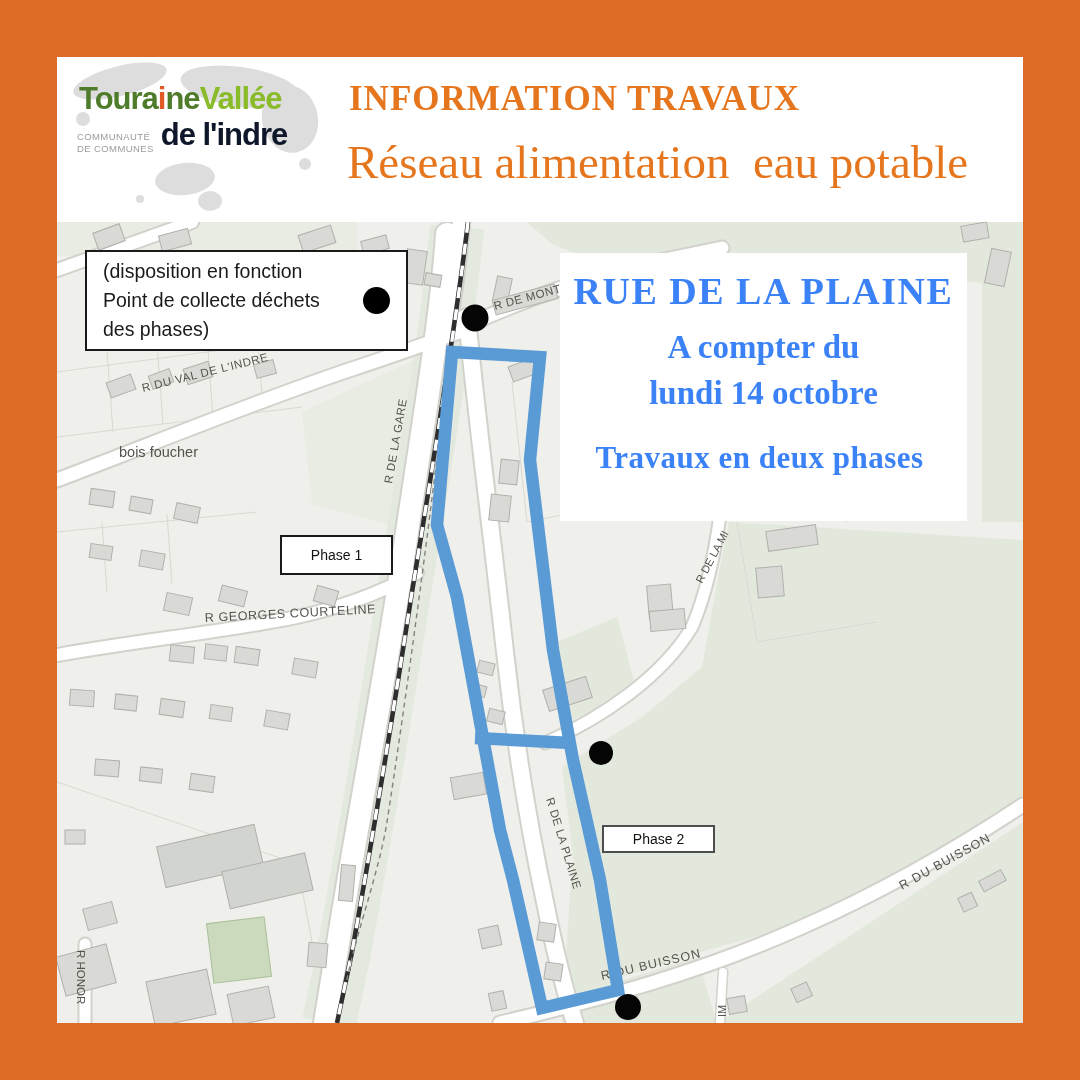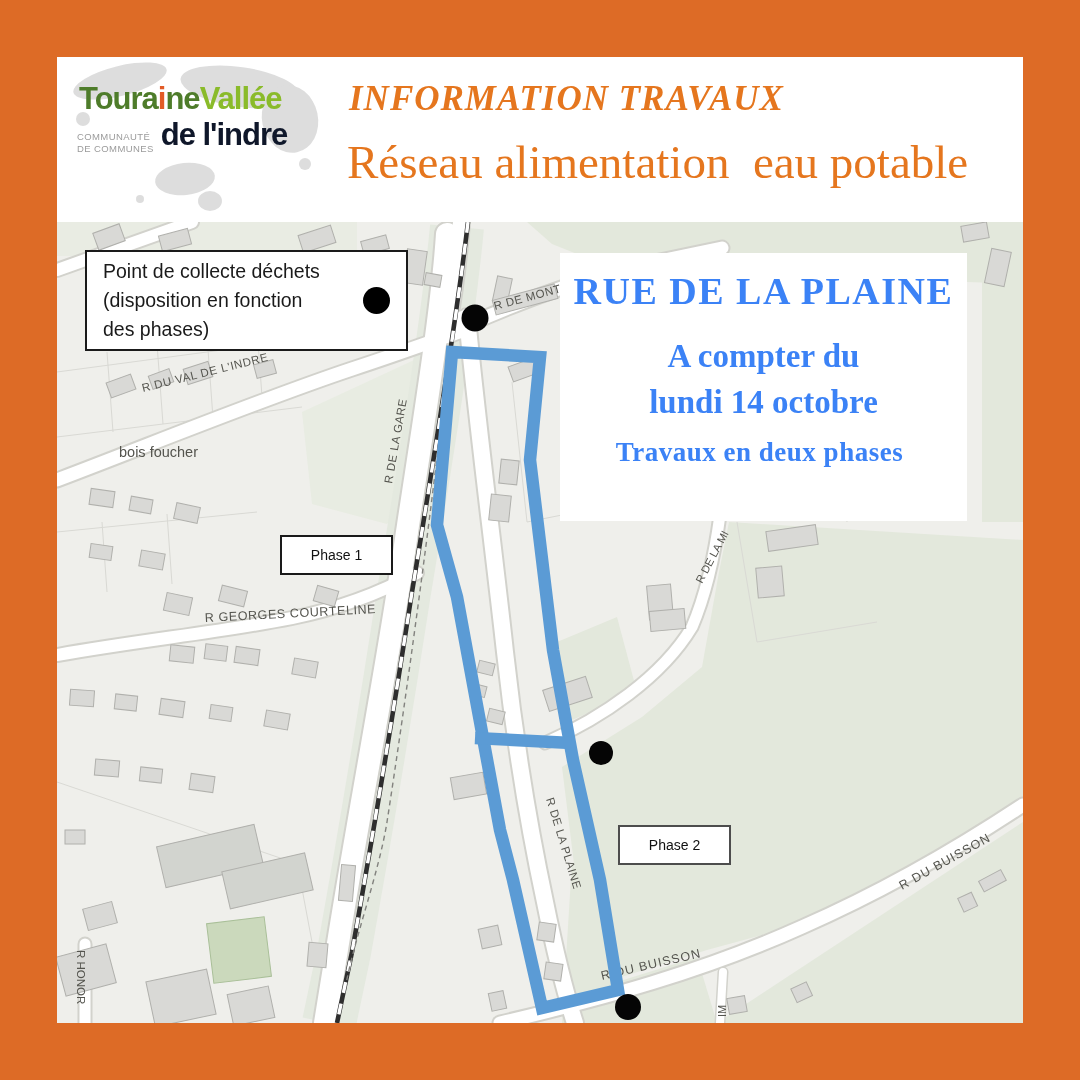--- a/index.html
+++ b/index.html
@@ -9,39 +9,39 @@
   .logo{position:absolute;left:8px;top:2px;width:260px;height:160px;}
   .logo svg{position:absolute;left:0;top:0;}
   .logo-line1{position:absolute;left:14px;top:22px;font-weight:bold;font-size:31px;letter-spacing:-1px;white-space:nowrap;}
   .logo-line2{position:absolute;left:12px;top:58px;display:flex;align-items:flex-start;white-space:nowrap;}
   .logo-sub{font-size:9.5px;color:#9b9b9b;letter-spacing:.4px;line-height:1.25;margin-top:14px;}
   .word-green{color:#4e7c2a;}
   .word-accent{color:#e25b26;}
   .word-light-green{color:#8abb2a;}
   .word-blue{color:#0f172a;font-weight:bold;font-size:31px;letter-spacing:-1px;margin-left:7px;}
   .title{position:absolute;left:292px;top:22px;font-family:"Liberation Serif",serif;font-weight:bold;
-         font-size:35px;letter-spacing:1px;color:#e5761e;font-style:italic;}
+         font-size:35px;letter-spacing:1px;color:#e5761e;}
   .subtitle{position:absolute;left:290px;top:78px;font-family:"Liberation Serif",serif;
          font-size:47px;color:#e5761e;white-space:pre;}
   .map-wrap{position:absolute;left:57px;top:222px;width:966px;height:801px;background:#efefeb;overflow:hidden;}
   .map-wrap > svg{position:absolute;left:0;top:0;}
   .overlay-box{position:absolute;background:#ffffff;box-sizing:border-box;}
   .legend{left:28px;top:28px;width:323px;height:101px;border:2px solid #1a1a1a;
           display:flex;align-items:center;padding:6px 10px 6px 16px;}
   .legend-text{font-size:19.5px;line-height:1.5;color:#1a1a1a;flex:1;}
   .legend-dot{width:27px;height:27px;border-radius:50%;background:#000;flex:none;margin-right:6px;}
   .announce{left:503px;top:31px;width:407px;height:268px;text-align:center;
             font-family:"Liberation Serif",serif;font-weight:bold;color:#3b82f6;}
   .announce-street{font-size:38px;letter-spacing:1.5px;margin-top:16px;white-space:nowrap;}
-  .announce-date{font-size:33px;line-height:1.4;margin-top:20px;}
-  .announce-phases{font-size:27px;letter-spacing:.5px;margin-top:12px;white-space:nowrap;margin-left:-8px;}
+  .announce-date{font-size:33px;line-height:1.4;margin-top:11px;}
+  .announce-phases{font-size:31px;letter-spacing:.5px;margin-top:24px;white-space:nowrap;margin-left:-8px;}
   .phase-box{width:113px;height:40px;display:flex;align-items:center;justify-content:center;
              font-size:14px;color:#111;}
   .phase1{left:223px;top:313px;border:2px solid #1a1a1a;}
-  .phase2{left:561px;top:603px;border:2px solid #4d4d4d;height:40px;}
+  .phase2{left:545px;top:603px;border:2px solid #4d4d4d;height:28px;}
   .street-label{fill:#54544e;font-family:"Liberation Sans",sans-serif;}
 </style>
 </head>
 <body>
 
 <div class="header">
   <div class="logo">
     <svg width="260" height="160" viewBox="0 0 260 160">
       <g fill="#c7c7c7" opacity="0.6">
         <ellipse cx="55" cy="22" rx="48" ry="15" transform="rotate(-14 55 22)"></ellipse>
@@ -224,22 +224,22 @@
 
     <g fill="#050505">
       <circle cx="418" cy="96" r="13.5"></circle>
       <circle cx="544" cy="531" r="12"></circle>
       <circle cx="571" cy="785" r="13"></circle>
     </g>
   </svg>
 
   <div class="overlay-box legend">
     <div class="legend-text">
+      <div>(disposition en fonction</div>
       <div>Point de collecte déchets</div>
-      <div>(disposition en fonction</div>
       <div>des phases)</div>
     </div>
     <div class="legend-dot"></div>
   </div>
 
   <div class="overlay-box announce">
     <div class="announce-street">RUE DE LA PLAINE</div>
     <div class="announce-date">
       <div>A compter du</div>
       <div>lundi 14 octobre</div>

